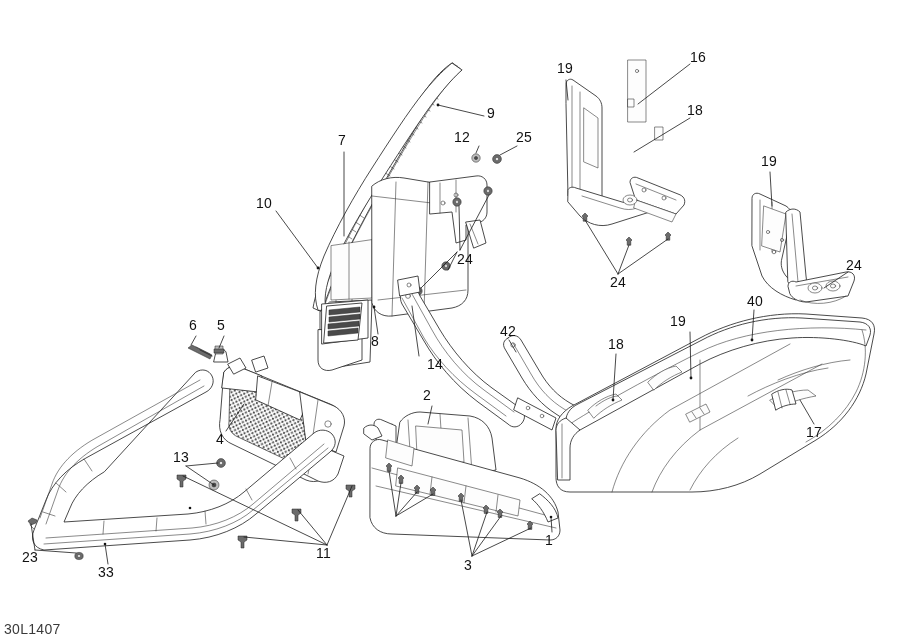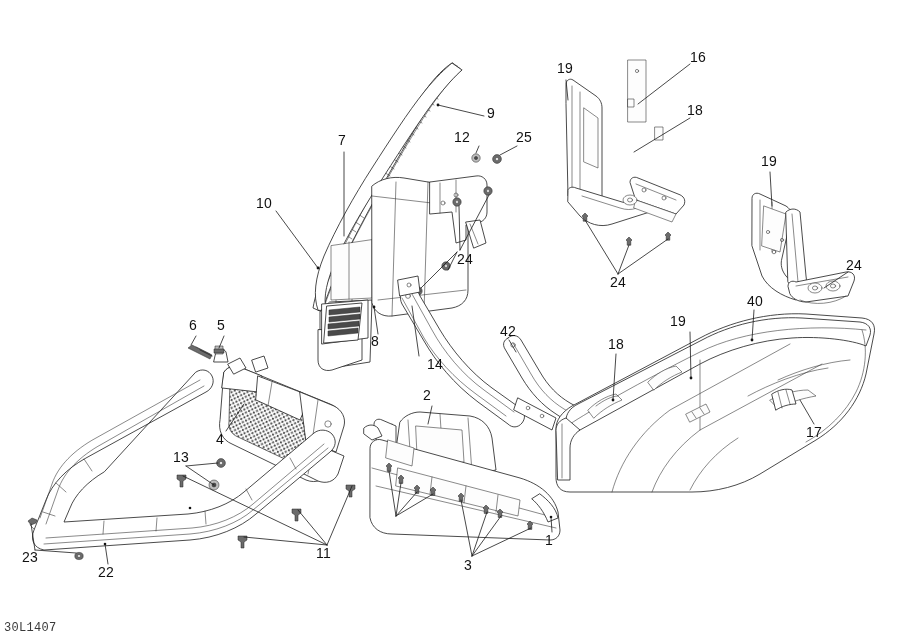--- a/index.html
+++ b/index.html
@@ -8,22 +8,22 @@
     font-family:"Liberation Sans","DejaVu Sans",sans-serif;
     color:#1a1a1a;
   }
   #sheet{position:absolute;inset:0;background:#fff;}
   svg#art{position:absolute;left:0;top:0;width:900px;height:636px;}
   .callout{
     position:absolute;font-size:14px;line-height:14px;color:#111;
     white-space:nowrap;letter-spacing:.2px;
   }
   #drawing-code{
-    position:absolute;left:4px;top:621px;font-size:12px;
-    color:#3a3a3a;letter-spacing:.3px;font-family:Liberation Mono, monospace;
+    position:absolute;left:4px;top:621px;font-size:14px;
+    color:#3a3a3a;letter-spacing:.3px;
   }
   .ln2{fill:none;stroke:#3a3a3a;stroke-width:.6;stroke-linejoin:round;stroke-linecap:round;}
   .lnf{fill:#ffffff;stroke:#2b2b2b;stroke-width:.85;stroke-linejoin:round;stroke-linecap:round;}
   .lnf2{fill:#fdfdfd;stroke:#3a3a3a;stroke-width:.6;stroke-linejoin:round;stroke-linecap:round;}
   .dark{fill:#4a4a4a;stroke:#2b2b2b;stroke-width:.5;}
   .leader{fill:none;stroke:#1a1a1a;stroke-width:.8;stroke-linecap:round;}
   .fast{fill:#6b6b6b;stroke:#222;stroke-width:.5;}
   .fastlite{fill:#bdbdbd;stroke:#222;stroke-width:.5;}
 </style>
 </head>
@@ -510,21 +510,21 @@
   <div class="callout" style="left:454px;top:130px">12</div>
   <div class="callout" style="left:173px;top:450px">13</div>
   <div class="callout" style="left:427px;top:357px">14</div>
   <div class="callout" style="left:557px;top:61px">19</div>
   <div class="callout" style="left:690px;top:50px">16</div>
   <div class="callout" style="left:806px;top:425px">17</div>
   <div class="callout" style="left:608px;top:337px">18</div>
   <div class="callout" style="left:670px;top:314px">19</div>
   <div class="callout" style="left:747px;top:294px">40</div>
   <div class="callout" style="left:761px;top:154px">19</div>
-  <div class="callout" style="left:98px;top:565px">22</div>
+  <div class="callout" style="left:98px;top:565px">33</div>
   <div class="callout" style="left:500px;top:324px">42</div>
   <div class="callout" style="left:457px;top:252px">24</div>
   <div class="callout" style="left:610px;top:275px">24</div>
   <div class="callout" style="left:846px;top:258px">24</div>
   <div class="callout" style="left:516px;top:130px">25</div>
   <div class="callout" style="left:687px;top:103px">18</div>
   <div class="callout" style="left:22px;top:550px">23</div>
 
   <div id="drawing-code">30L1407</div>
 </div>

